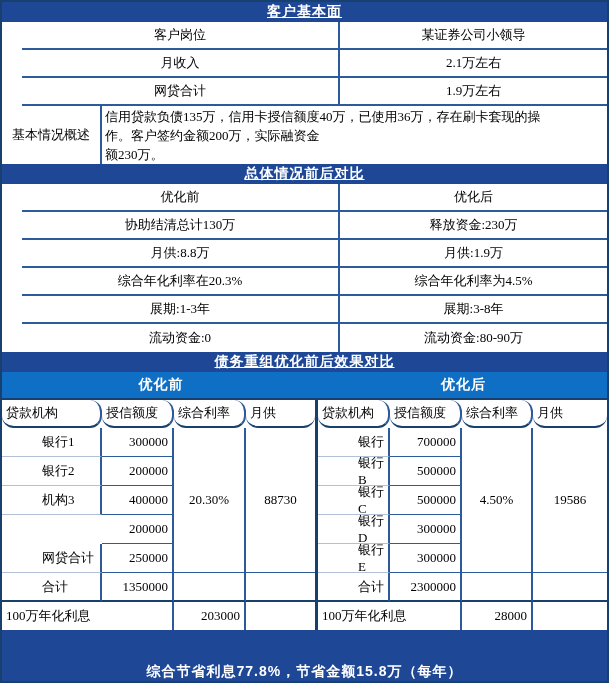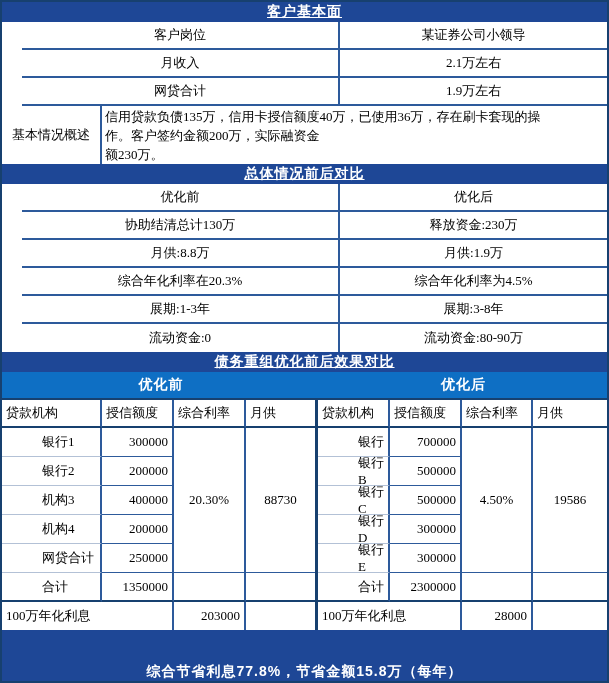--- a/index.html
+++ b/index.html
@@ -51,21 +51,21 @@
   }
   .subhdr .half-l{width:318px;display:flex;align-items:center;justify-content:center;}
   .subhdr .half-r{flex:1;display:flex;align-items:center;justify-content:center;}
   
   .tables{flex:none;display:flex;}
   .bt{display:grid;grid-template-rows:28px repeat(6,29px) 28px;}
   .bt-left{width:316px;border-right:3px solid var(--border_dark);grid-template-columns:100px 72px 72px 1fr;}
   .bt-right{flex:1;grid-template-columns:72px 72px 71px 1fr;}
   .bc{display:flex;align-items:center;padding:0 4px;border-right:2px solid var(--border_mid);border-bottom:1px solid var(--border_mid);background:var(--cell_bg);}
   .bc.c4{border-right:none;}
-  .bc.head{border-bottom:2px solid var(--border_dark);}
+  .bc.head{border-bottom:2px solid var(--border_dark);border-radius:12px;}
   .bc.name{border-bottom-color:var(--border_light);padding-left:40px;}
   .bc.amt{justify-content:flex-end;}
   .bc.mid{justify-content:center;}
   .bc.total{border-bottom:2px solid var(--border_dark);}
   .bc.span5{grid-row:2 / span 5;justify-content:center;}
   .bc.intl{border-bottom:none;}
   .bc.intv{border-bottom:none;justify-content:flex-end;}
   
   .footer{
     flex:1;min-height:27px;
@@ -145,21 +145,20 @@
       <div class="bc head" style="grid-area:1/2">授信额度</div>
       <div class="bc head" style="grid-area:1/3">综合利率</div>
       <div class="bc head c4" style="grid-area:1/4">月供</div>
 
       <div class="bc name" style="grid-area:2/1">银行1</div>
       <div class="bc amt" style="grid-area:2/2">300000</div>
       <div class="bc name" style="grid-area:3/1">银行2</div>
       <div class="bc amt" style="grid-area:3/2">200000</div>
       <div class="bc name" style="grid-area:4/1">机构3</div>
       <div class="bc amt" style="grid-area:4/2">400000</div>
-      <div class="bc name" style="grid-area:5/1">机构4</div>
       <div class="bc amt" style="grid-area:5/2">200000</div>
       <div class="bc name" style="grid-area:6/1">网贷合计</div>
       <div class="bc amt" style="grid-area:6/2">250000</div>
 
       <div class="bc mid span5" style="grid-column:3">20.30%</div>
       <div class="bc mid span5 c4" style="grid-column:4">88730</div>
 
       <div class="bc name total" style="grid-area:7/1">合计</div>
       <div class="bc amt total" style="grid-area:7/2">1350000</div>
       <div class="bc total" style="grid-area:7/3"></div>

